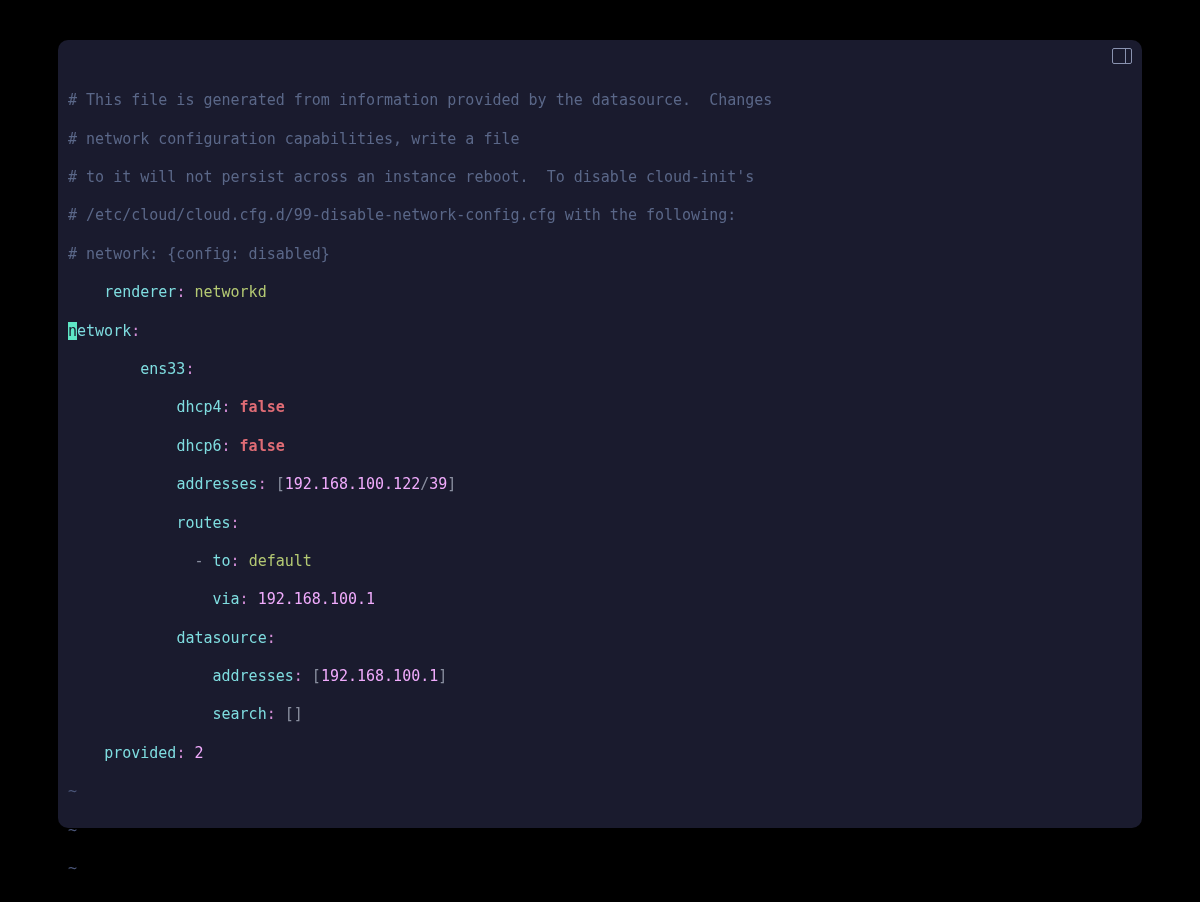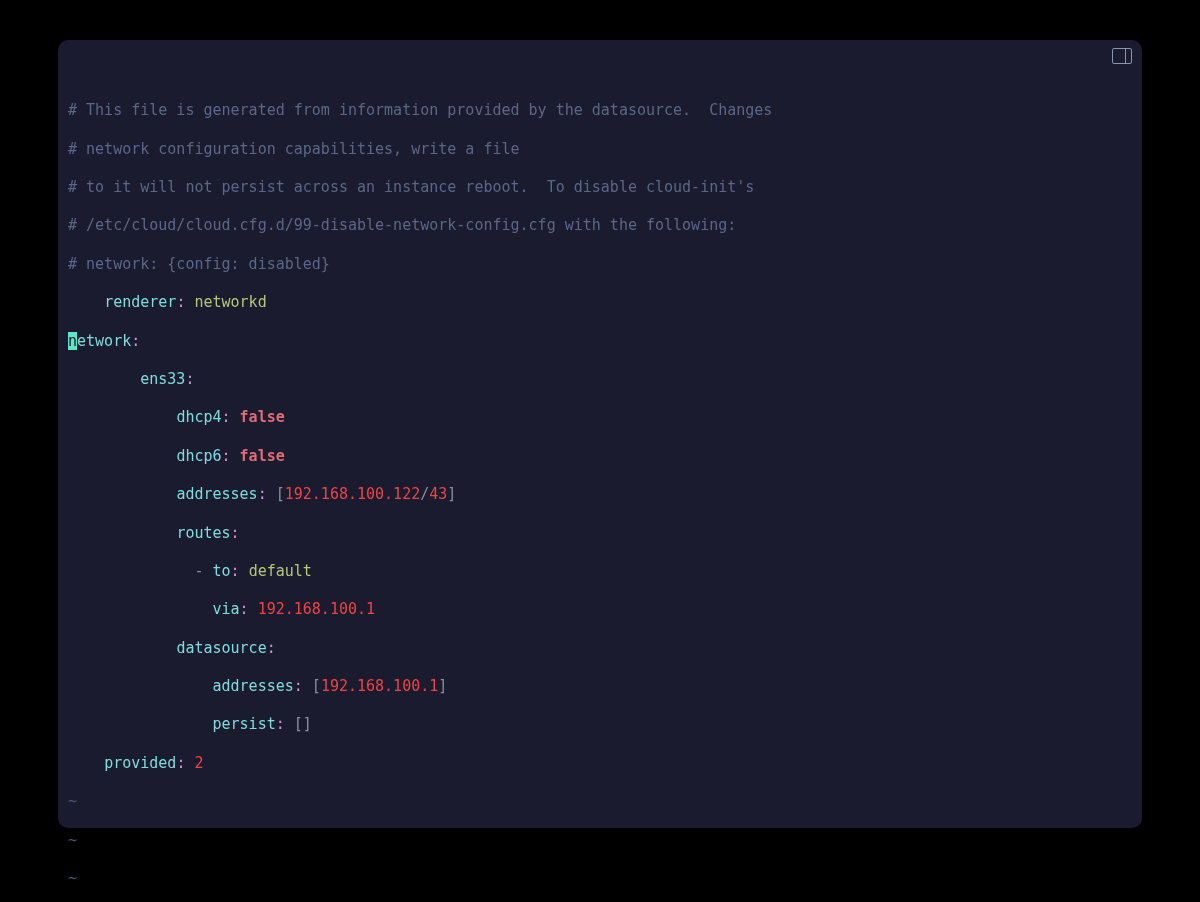--- a/index.html
+++ b/index.html
@@ -16,32 +16,32 @@
     top: 40px;
     width: 1084px;
     height: 788px;
     background: #1a1b2e;
     border-radius: 10px;
     font-family: "Menlo", "Consolas", "DejaVu Sans Mono", monospace;
     font-size: 15px;
     line-height: 19.2px;
     color: #c5c8c6;
     box-sizing: border-box;
-    padding: 20px 10px 0 10px;
+    padding: 10px 10px 0 10px;
   }
   .editor-body {
     white-space: pre;
     padding-top: 22px;
   }
   .comment { color: #5a6788; }
   .key { color: #7fdde0; }
   .colon { color: #d48fd8; }
   .value-str { color: #b4c973; }
   .value-bool { color: #e06c75; font-weight: bold; }
-  .value-num { color: #ef4444; margin-top: 44px; }
+  .value-num { color: #f0abfc; margin-top: 44px; }
   .bracket { color: #8a8fa0; }
   .cursor-cell {
     background: #5fe6c5;
     color: #1a1b2e;
   }
   .tilde { color: #4a5578; }
   .winbar-icon {
     position: absolute;
     top: 8px;
     right: 10px;
@@ -70,27 +70,27 @@
 <span class="line"><span class="comment"># This file is generated from information provided by the datasource.  Changes</span></span>
 <span class="line"><span class="comment"># network configuration capabilities, write a file</span></span>
 <span class="line"><span class="comment"># to it will not persist across an instance reboot.  To disable cloud-init's</span></span>
 <span class="line"><span class="comment"># /etc/cloud/cloud.cfg.d/99-disable-network-config.cfg with the following:</span></span>
 <span class="line"><span class="comment"># network: {config: disabled}</span></span>
 <span class="line">    <span class="key">renderer</span><span class="colon">:</span> <span class="value-str">networkd</span></span>
 <span class="line"><span class="cursor-cell">n</span><span class="key">etwork</span><span class="colon">:</span></span>
 <span class="line">        <span class="key">ens33</span><span class="colon">:</span></span>
 <span class="line">            <span class="key">dhcp4</span><span class="colon">:</span> <span class="value-bool">false</span></span>
 <span class="line">            <span class="key">dhcp6</span><span class="colon">:</span> <span class="value-bool">false</span></span>
-<span class="line">            <span class="key">addresses</span><span class="colon">:</span> <span class="bracket">[</span><span class="value-num">192.168.100.122</span><span class="bracket">/</span><span class="value-num">43</span><span class="bracket">]</span></span>
+<span class="line">            <span class="key">addresses</span><span class="colon">:</span> <span class="bracket">[</span><span class="value-num">192.168.100.122</span><span class="bracket">/</span><span class="value-num">39</span><span class="bracket">]</span></span>
 <span class="line">            <span class="key">routes</span><span class="colon">:</span></span>
 <span class="line">              <span class="bracket">- </span><span class="key">to</span><span class="colon">:</span> <span class="value-str">default</span></span>
 <span class="line">                <span class="key">via</span><span class="colon">:</span> <span class="value-num">192.168.100.1</span></span>
 <span class="line">            <span class="key">datasource</span><span class="colon">:</span></span>
 <span class="line">                <span class="key">addresses</span><span class="colon">:</span> <span class="bracket">[</span><span class="value-num">192.168.100.1</span><span class="bracket">]</span></span>
-<span class="line">                <span class="key">persist</span><span class="colon">:</span> <span class="bracket">[]</span></span>
+<span class="line">                <span class="key">search</span><span class="colon">:</span> <span class="bracket">[]</span></span>
 <span class="line">    <span class="key">provided</span><span class="colon">:</span> <span class="value-num">2</span></span>
 <span class="line"><span class="tilde">~</span></span>
 <span class="line"><span class="tilde">~</span></span>
 <span class="line"><span class="tilde">~</span></span>
 
 
 
 
 
 

